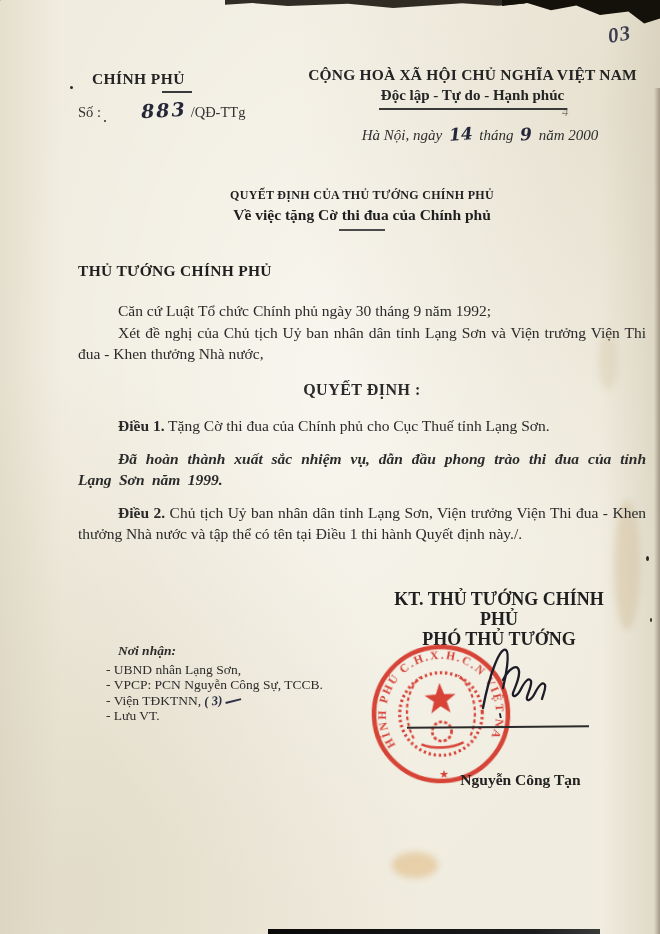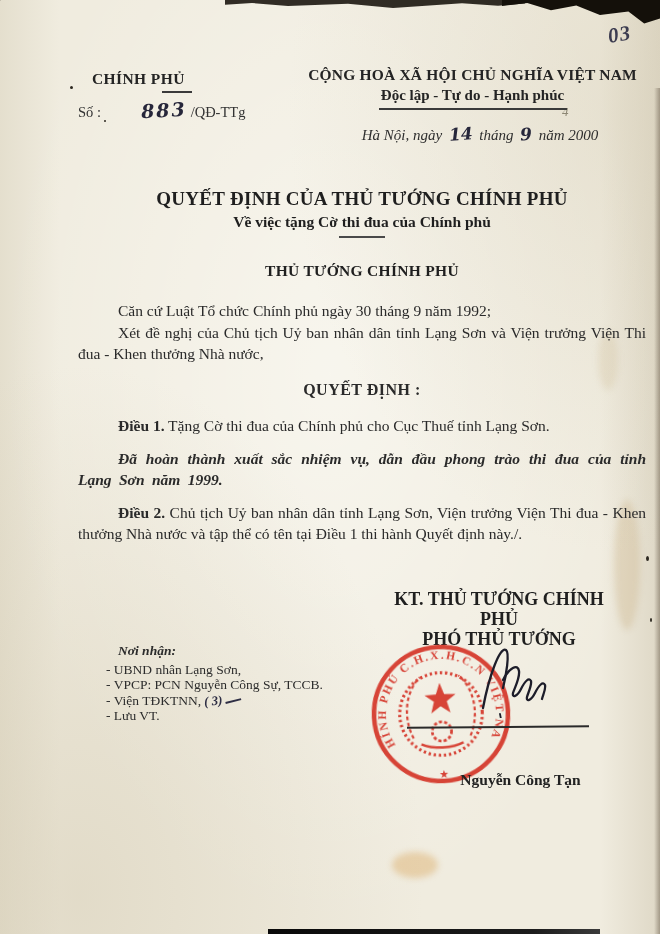--- a/index.html
+++ b/index.html
@@ -25,24 +25,24 @@
   .nat-block{left:300px;top:66px;width:345px;text-align:center;}
   .nat-title{font-weight:bold;font-size:15.5px;letter-spacing:.2px;color:#242424;}
   .nat-motto{font-weight:bold;font-size:15px;margin-top:3px;color:#242424;}
   .nat-underline{width:188px;height:1.6px;background:#3a3a3a;margin:4px auto 0;}
   .date-line{left:330px;top:124px;width:300px;text-align:center;font-style:italic;font-size:15px;color:#2e2e2e;}
   .day-hand,.month-hand{display:inline-block;font-size:17px;font-weight:bold;transform:rotate(-4deg);margin:0 3px;}
   .pencil-mark{left:562px;top:104px;font-size:13px;color:#8d8774;font-style:italic;}
   .page-num-hand{left:608px;top:22px;font-size:21px;font-weight:bold;font-style:italic;color:#3c3c50;transform:rotate(-10deg);letter-spacing:1px;}
   
   .title-block{left:78px;top:188px;width:568px;text-align:center;}
-  .title-l1{font-weight:bold;font-size:19px;letter-spacing:.3px;color:#1f1f1f;}
+  .title-l1{font-weight:bold;font-size:12px;letter-spacing:.3px;color:#1f1f1f;}
   .title-l2{font-weight:bold;font-size:15.5px;margin-top:3px;color:#1f1f1f;}
   .title-underline{width:46px;height:1.6px;background:#4a4a4a;margin:5px auto 0;}
-  .authority{left:78px;top:262px;width:568px;text-align:center;font-weight:bold;font-size:15.5px;letter-spacing:.3px;color:#1f1f1f;}
+  .authority{left:78px;top:262px;width:568px;font-weight:bold;font-size:15.5px;letter-spacing:.3px;color:#1f1f1f;}
   
   .doc-body{left:78px;top:300px;width:568px;font-size:15.5px;line-height:21.5px;text-align:justify;color:#2a2a2a;}
   .doc-body p{margin:0;text-indent:40px;}
   .p-gap{margin-top:11px !important;}
   .decision-heading{text-align:center;font-weight:bold;font-size:16px;text-indent:0 !important;margin:14px 0 15px !important;letter-spacing:.5px;}
   .art-label{font-weight:bold;margin-top:12px;}
   .citation{font-weight:bold;font-style:italic;word-spacing:3.5px;}
   
   .sig-heading{left:385px;top:589px;width:228px;text-align:center;font-weight:bold;font-size:18px;line-height:20px;color:#1f1f1f;}
   .stamp{left:363px;top:636px;width:156px;height:156px;opacity:.93;}

